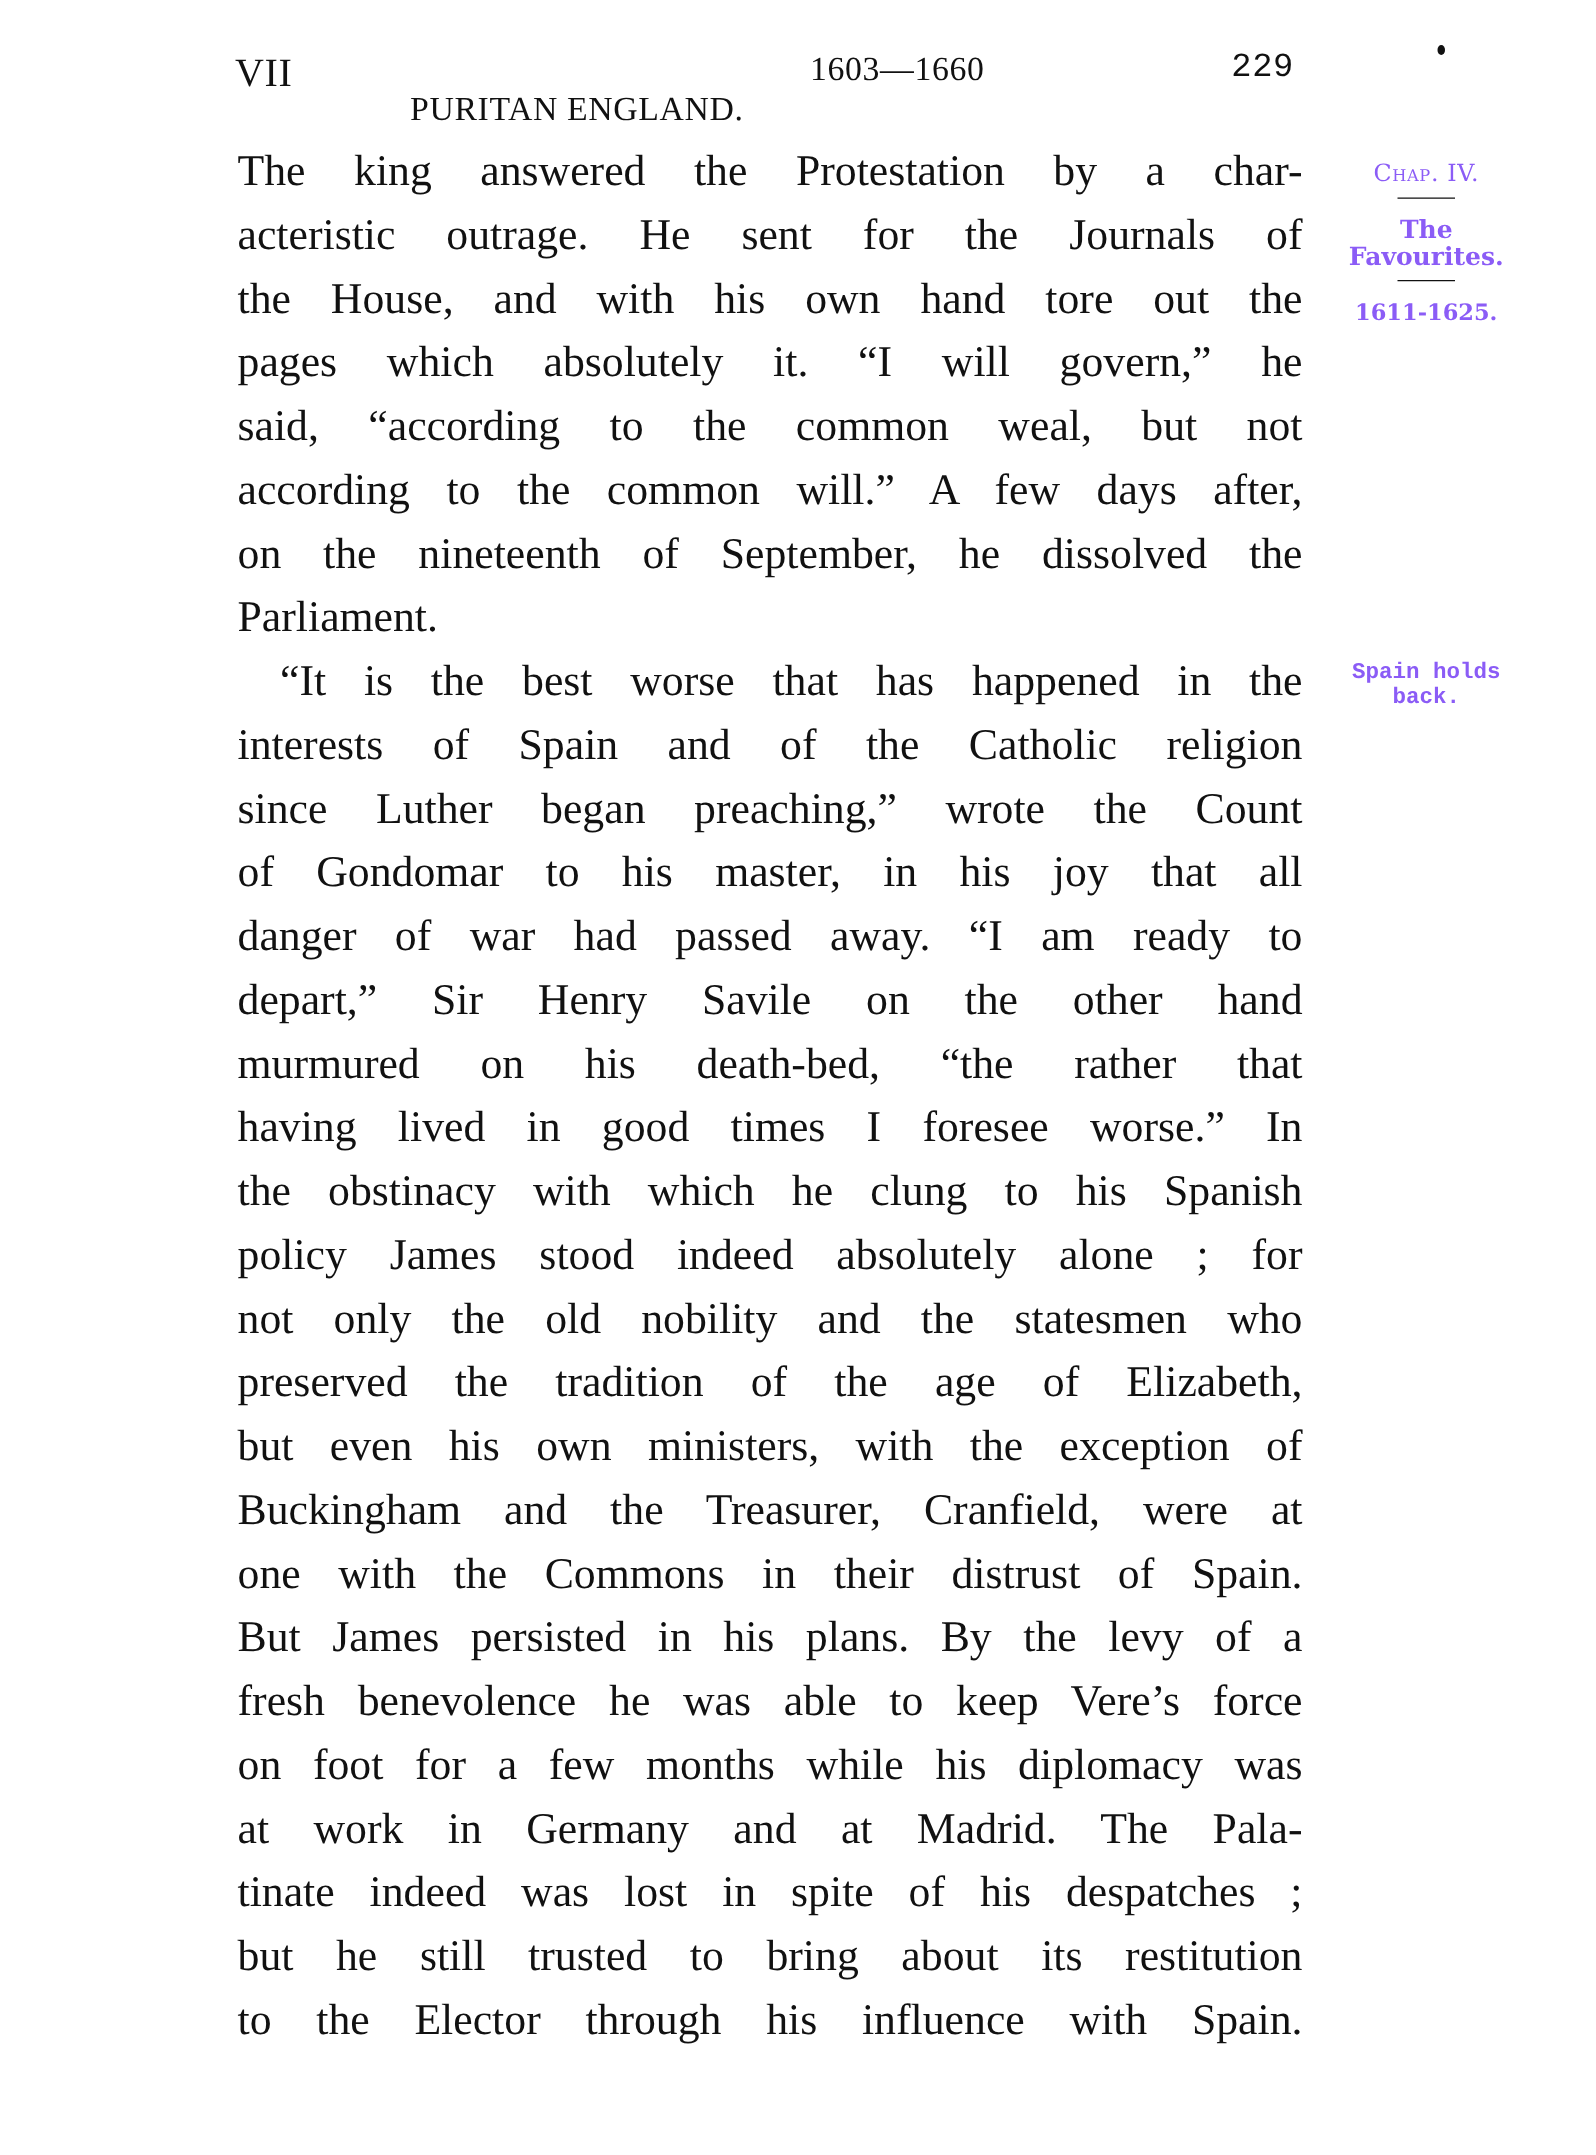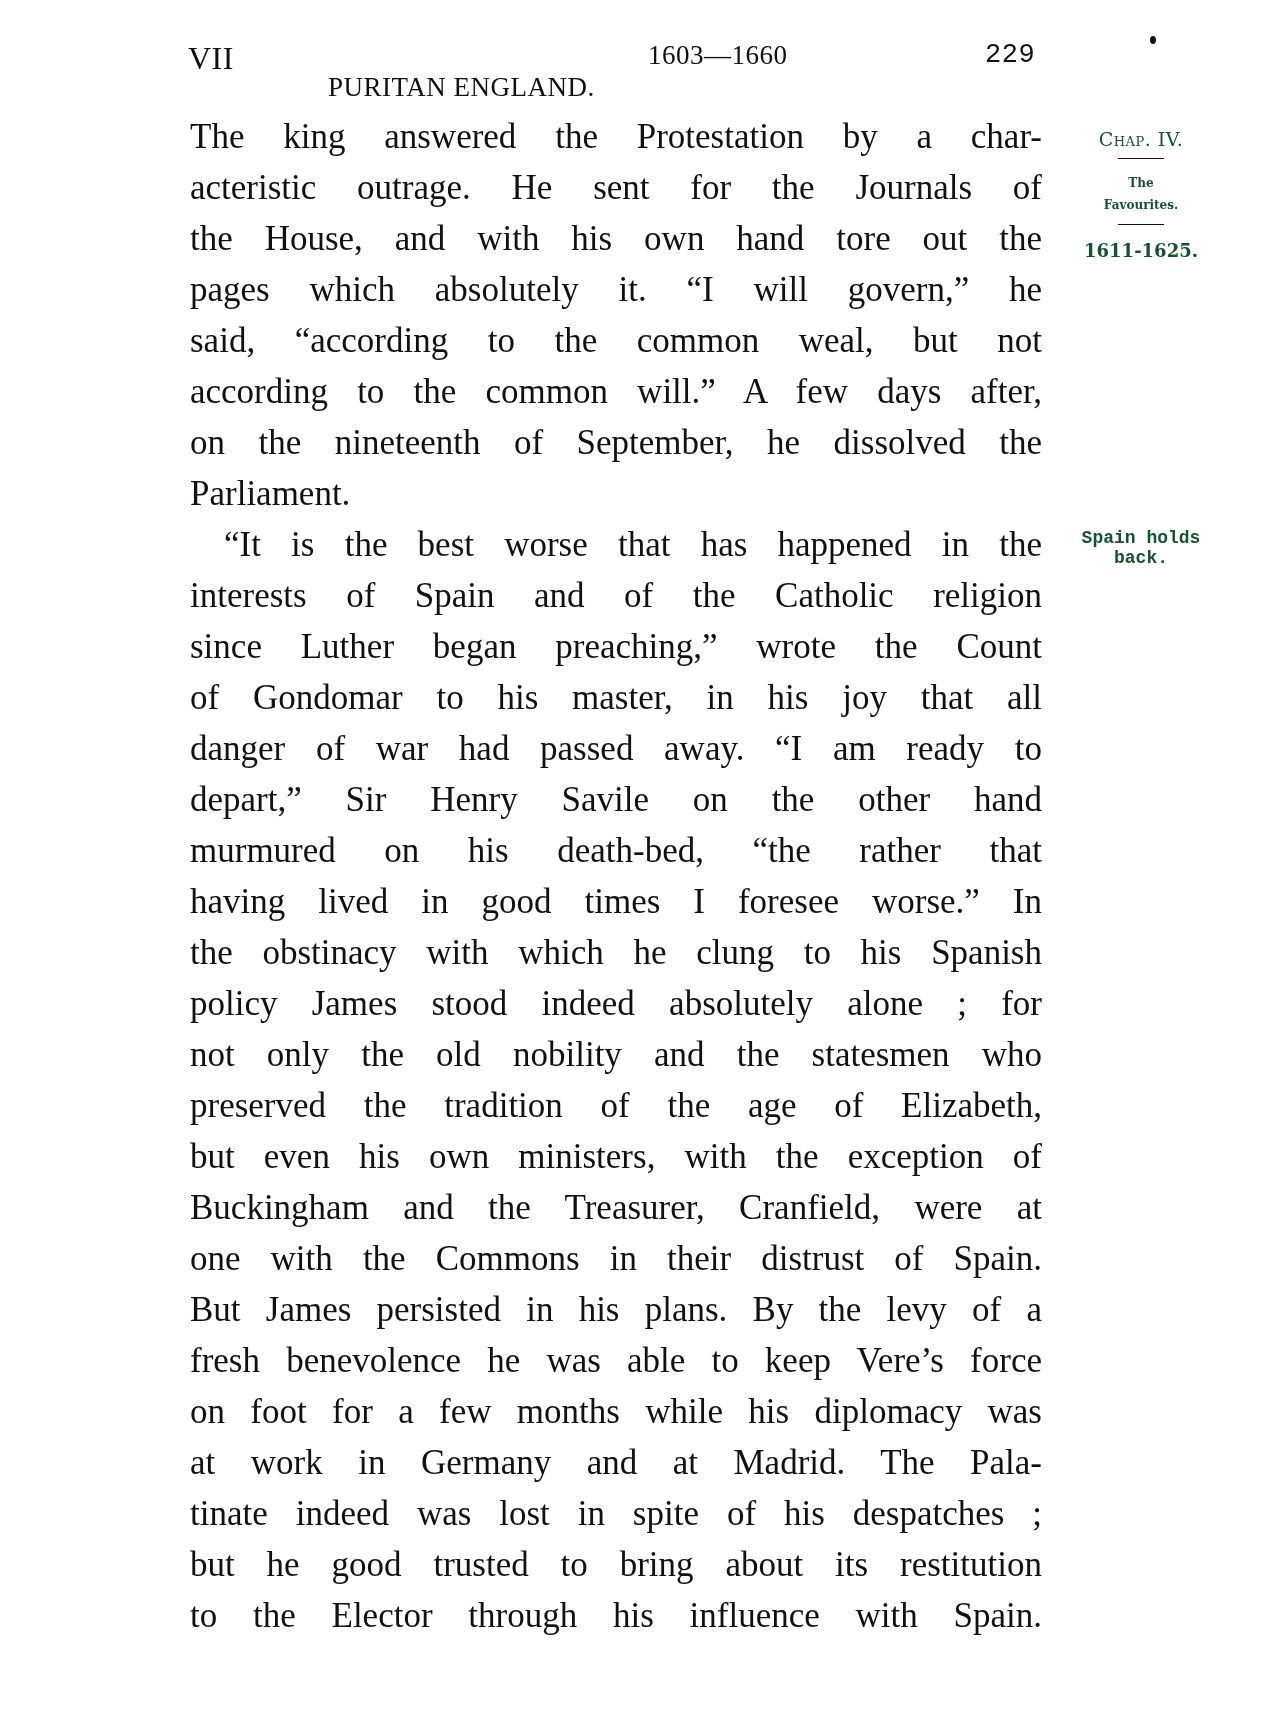--- a/index.html
+++ b/index.html
@@ -59,38 +59,38 @@
     }
     .line.indent {
       padding-left: 34px;
     }
     .margin-note {
       position: absolute;
       left: 1046px;
       width: 190px;
       text-align: center;
       font-family: "DejaVu Serif", serif;
-      color: #14532d;
+      color: #8b5cf6;
     }
     .mn-chap {
       top: 128px;
       font-size: 19px;
       letter-spacing: 0.5px;
     }
     .mn-chap .sc { font-variant: small-caps; }
     .mn-rule {
       display: block;
       width: 46px;
       height: 0;
       border-top: 1.5px solid #111;
       margin: 8px auto 4px auto;
     }
     .mn-section {
       top: 172px;
-      font-size: 12px;
+      font-size: 20px;
       font-weight: bold;
       line-height: 22px;
     }
     .mn-dates {
       top: 240px;
       font-size: 18px;
       font-weight: bold;
     }
     .mn-spain {
       top: 528px;
@@ -136,21 +136,21 @@
     <span class="line">not only the old nobility and the statesmen who</span>
     <span class="line">preserved the tradition of the age of Elizabeth,</span>
     <span class="line">but even his own ministers, with the exception of</span>
     <span class="line">Buckingham and the Treasurer, Cranfield, were at</span>
     <span class="line">one with the Commons in their distrust of Spain.</span>
     <span class="line">But James persisted in his plans. By the levy of a</span>
     <span class="line">fresh benevolence he was able to keep Vere’s force</span>
     <span class="line">on foot for a few months while his diplomacy was</span>
     <span class="line">at work in Germany and at Madrid. The Pala-</span>
     <span class="line">tinate indeed was lost in spite of his despatches ;</span>
-    <span class="line">but he good trusted to bring about its restitution</span>
+    <span class="line">but he still trusted to bring about its restitution</span>
     <span class="line">to the Elector through his influence with Spain.</span>
   </div>
 </div>
 
 <div class="margin-note mn-chap">
   <span class="sc">Chap. IV.</span>
   <span class="mn-rule"></span>
 </div>
 <div class="margin-note mn-section">
   <div>The</div>

